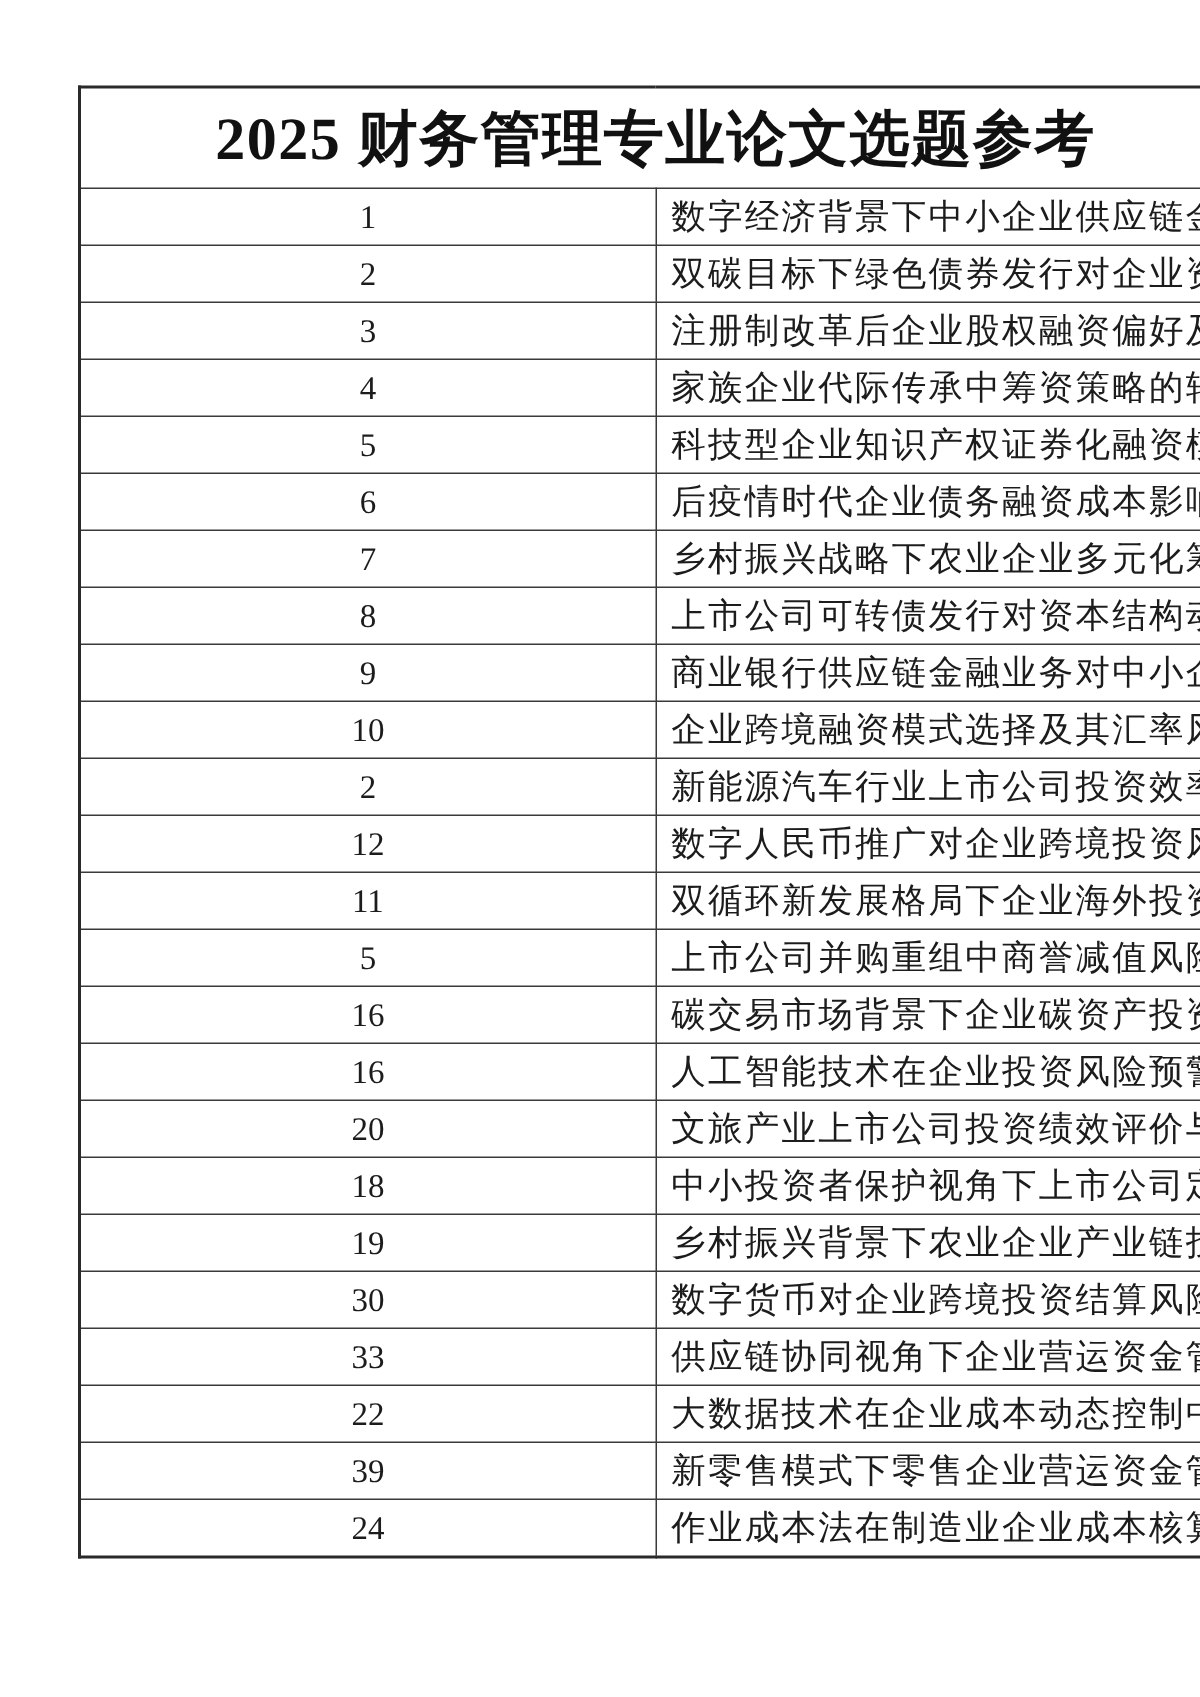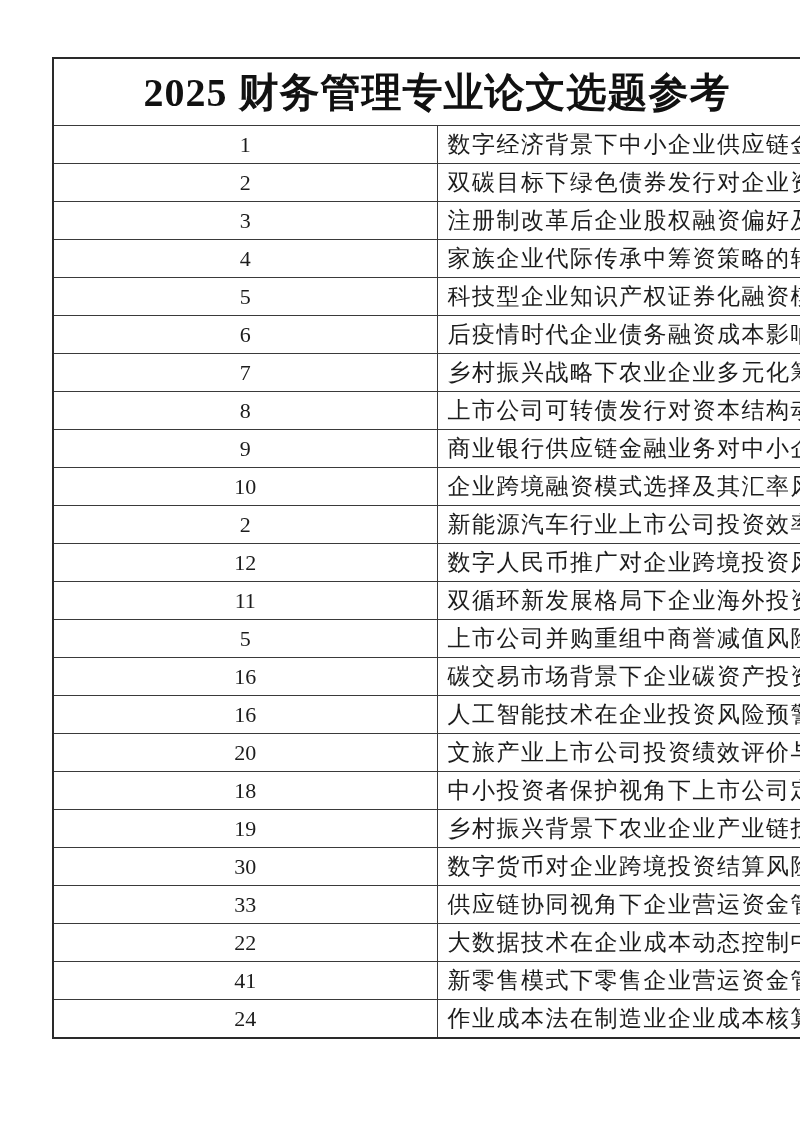--- a/index.html
+++ b/index.html
@@ -180,21 +180,21 @@
     <td class="num">33</td>
     <td class="topic">供应链协同视角下企业营运资金管理效率提升研究</td>
   </tr>
 
   <tr>
     <td class="num">22</td>
     <td class="topic">大数据技术在企业成本动态控制中的应用分析</td>
   </tr>
 
   <tr>
-    <td class="num">41</td>
+    <td class="num">39</td>
     <td class="topic">新零售模式下零售企业营运资金管理优化策略</td>
   </tr>
 
   <tr>
     <td class="num">24</td>
     <td class="topic">作业成本法在制造业企业成本核算中的应用与改进</td>
   </tr>
 </tbody>
   </table>
 </div>

